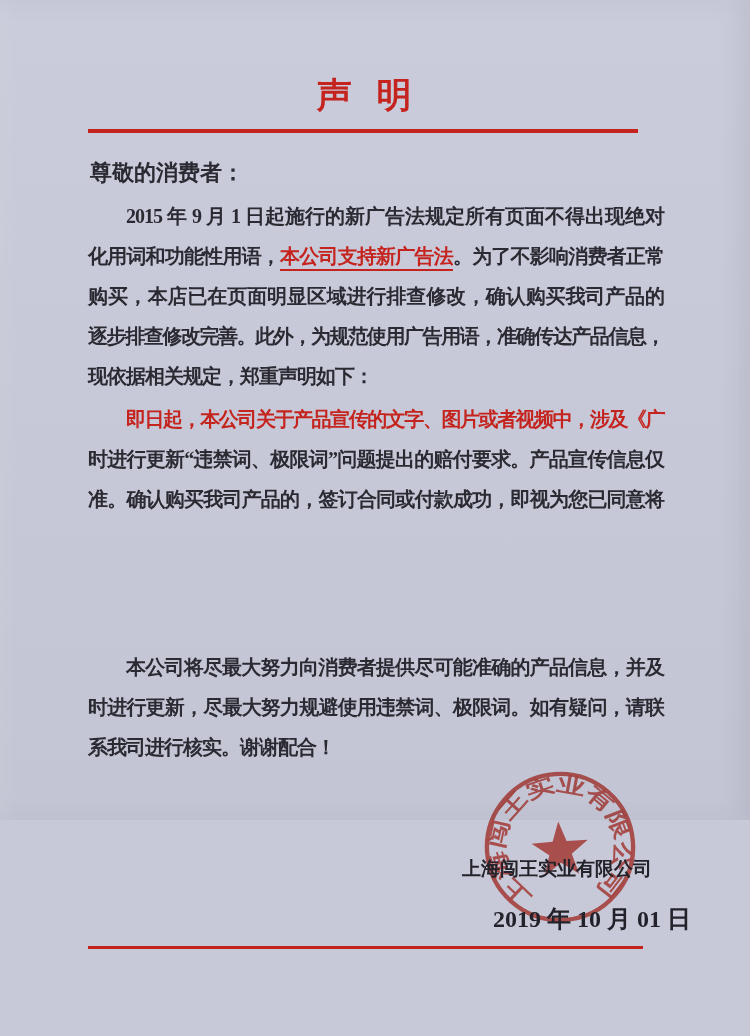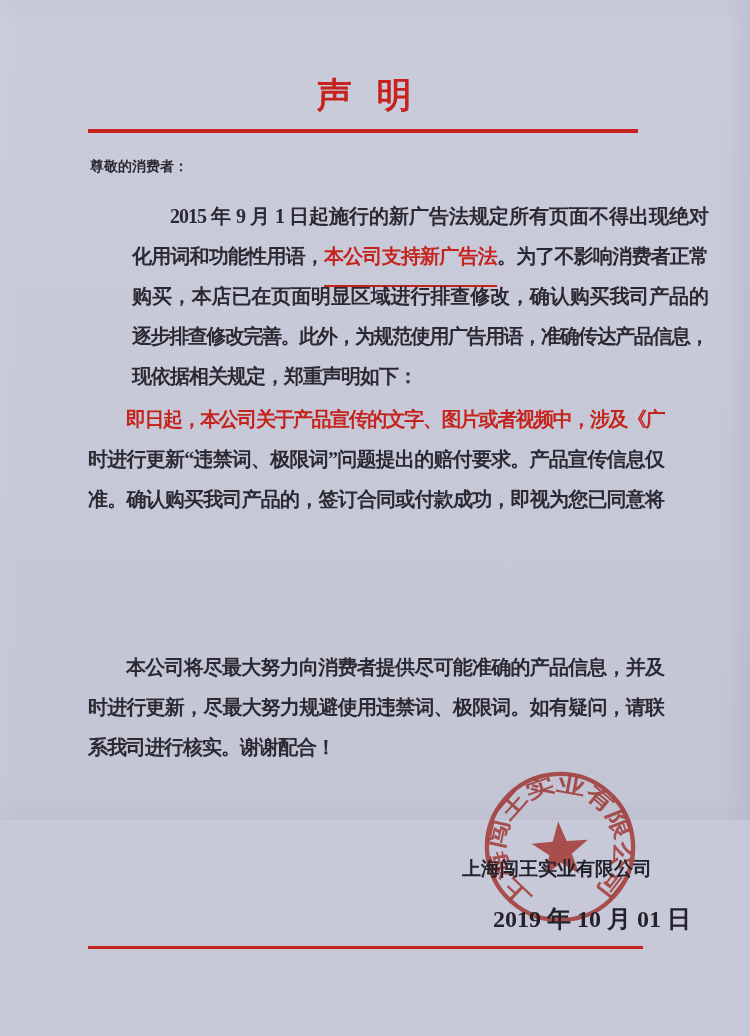--- a/index.html
+++ b/index.html
@@ -16,38 +16,38 @@
   .title{
     position:absolute;left:-14px;right:0;top:72px;
     text-align:center;font-size:35px;font-weight:700;
     letter-spacing:8px;color:var(--red,#c5241e);
   }
   .rule{position:absolute;background:var(--red,#c5241e);}
   .rule-top{left:88px;top:129px;width:550px;height:4px;}
   .rule-bottom{left:88px;top:946px;width:555px;height:3px;}
   .salutation{
     position:absolute;left:90px;top:158px;
-    font-size:14px;font-weight:600;color:var(--ink,#2b2a32);
+    font-size:22px;font-weight:600;color:var(--ink,#2b2a32);
   }
   .para{position:absolute;left:88px;width:576px;}
-  .p1{top:196px;margin-left:44px;} .p2{top:399px;} .p3{top:647px;}
+  .p1{top:196px;} .p2{top:399px;} .p3{top:647px;}
   .line{
     height:40px;line-height:40px;font-size:20px;font-weight:600;
     letter-spacing:-1px;color:var(--ink,#2b2a32);
     text-align:justify;text-align-last:justify;white-space:nowrap;
   }
   .line.no-just{text-align:left;text-align-last:left;}
   .line.indent{text-indent:38px;}
   .line.tight{letter-spacing:-1.6px;}
   .seg-ink{color:var(--ink,#2b2a32);}
   .seg-red{color:var(--red,#c5241e);}
   .seg-red-underline{
     color:var(--red,#c5241e);
     border-bottom:2px solid var(--red,#c5241e);
-    padding-bottom:18px;
+    padding-bottom:2px;
   }
   .signature{
     position:absolute;left:462px;top:856px;width:200px;
     font-size:19px;font-weight:700;color:#23222a;letter-spacing:0px;
   }
   .date{
     position:absolute;left:493px;top:903px;width:200px;
     font-size:24px;font-weight:600;color:#23222a;
   }
   .seal{

